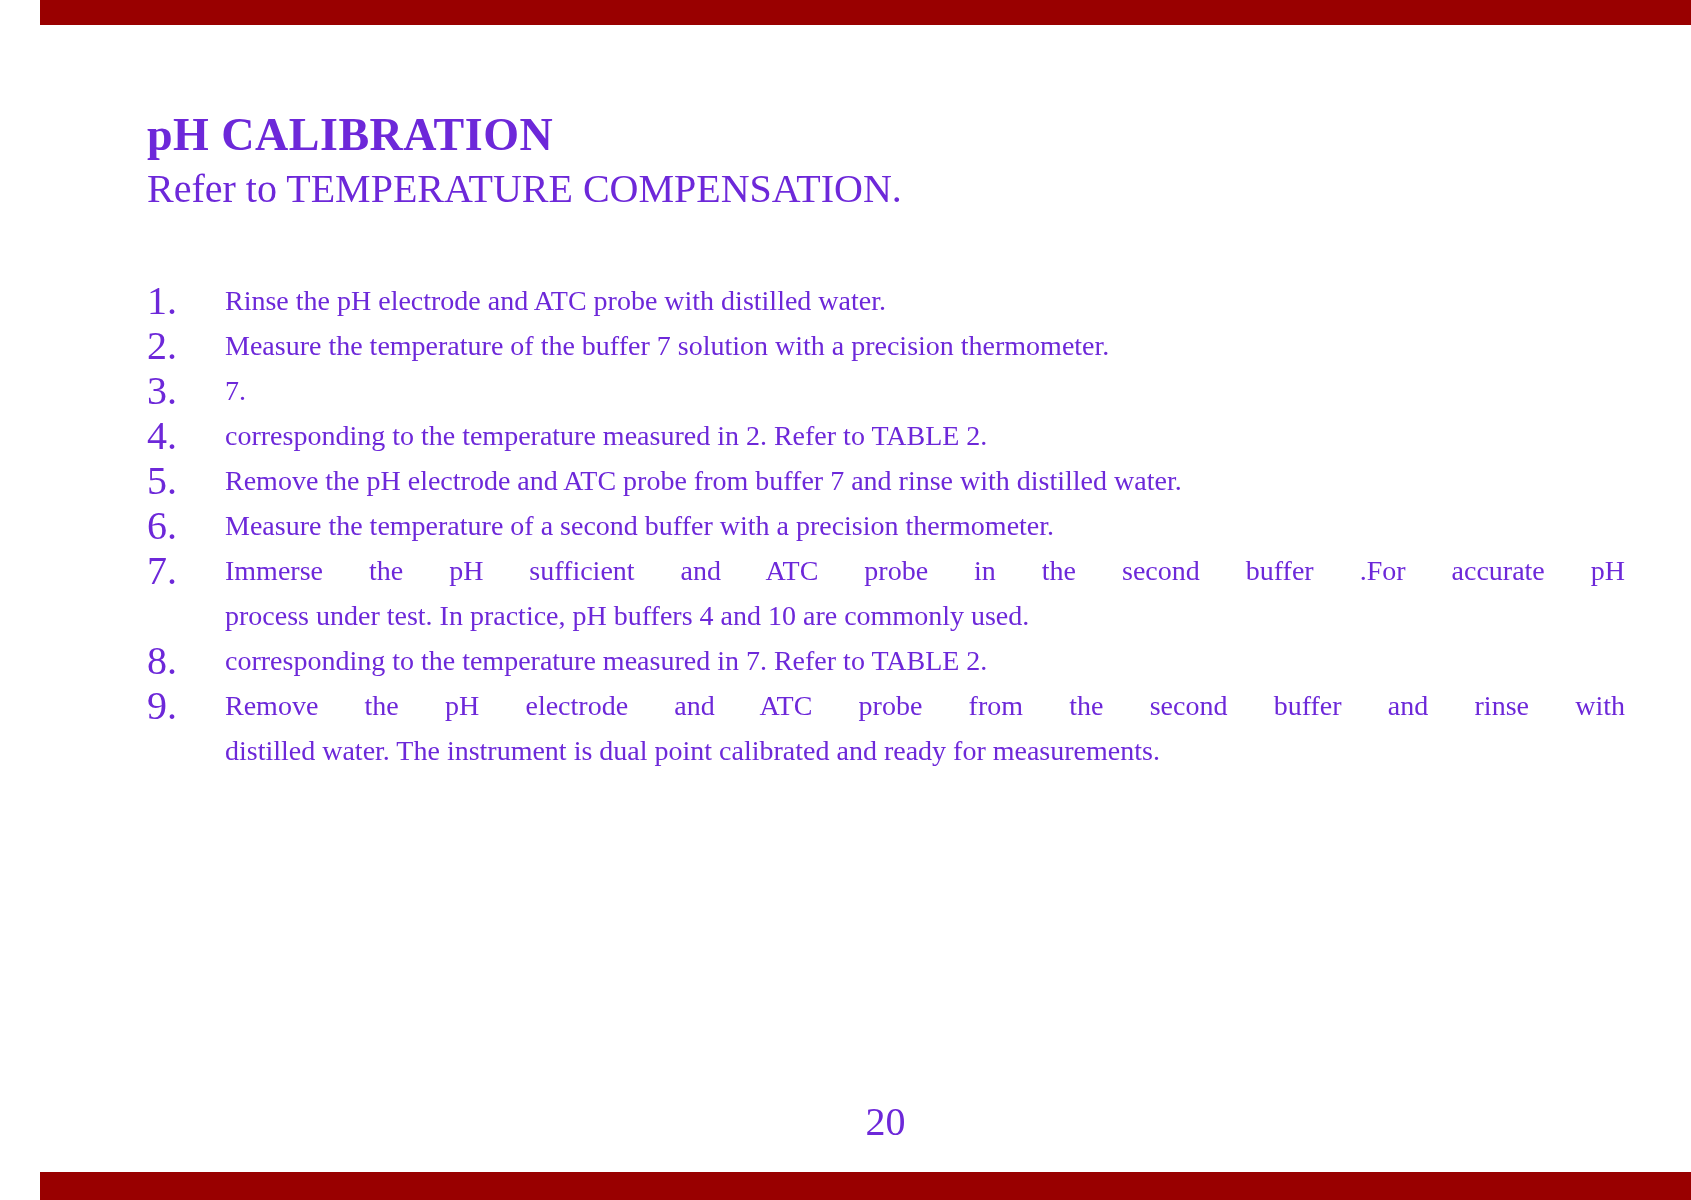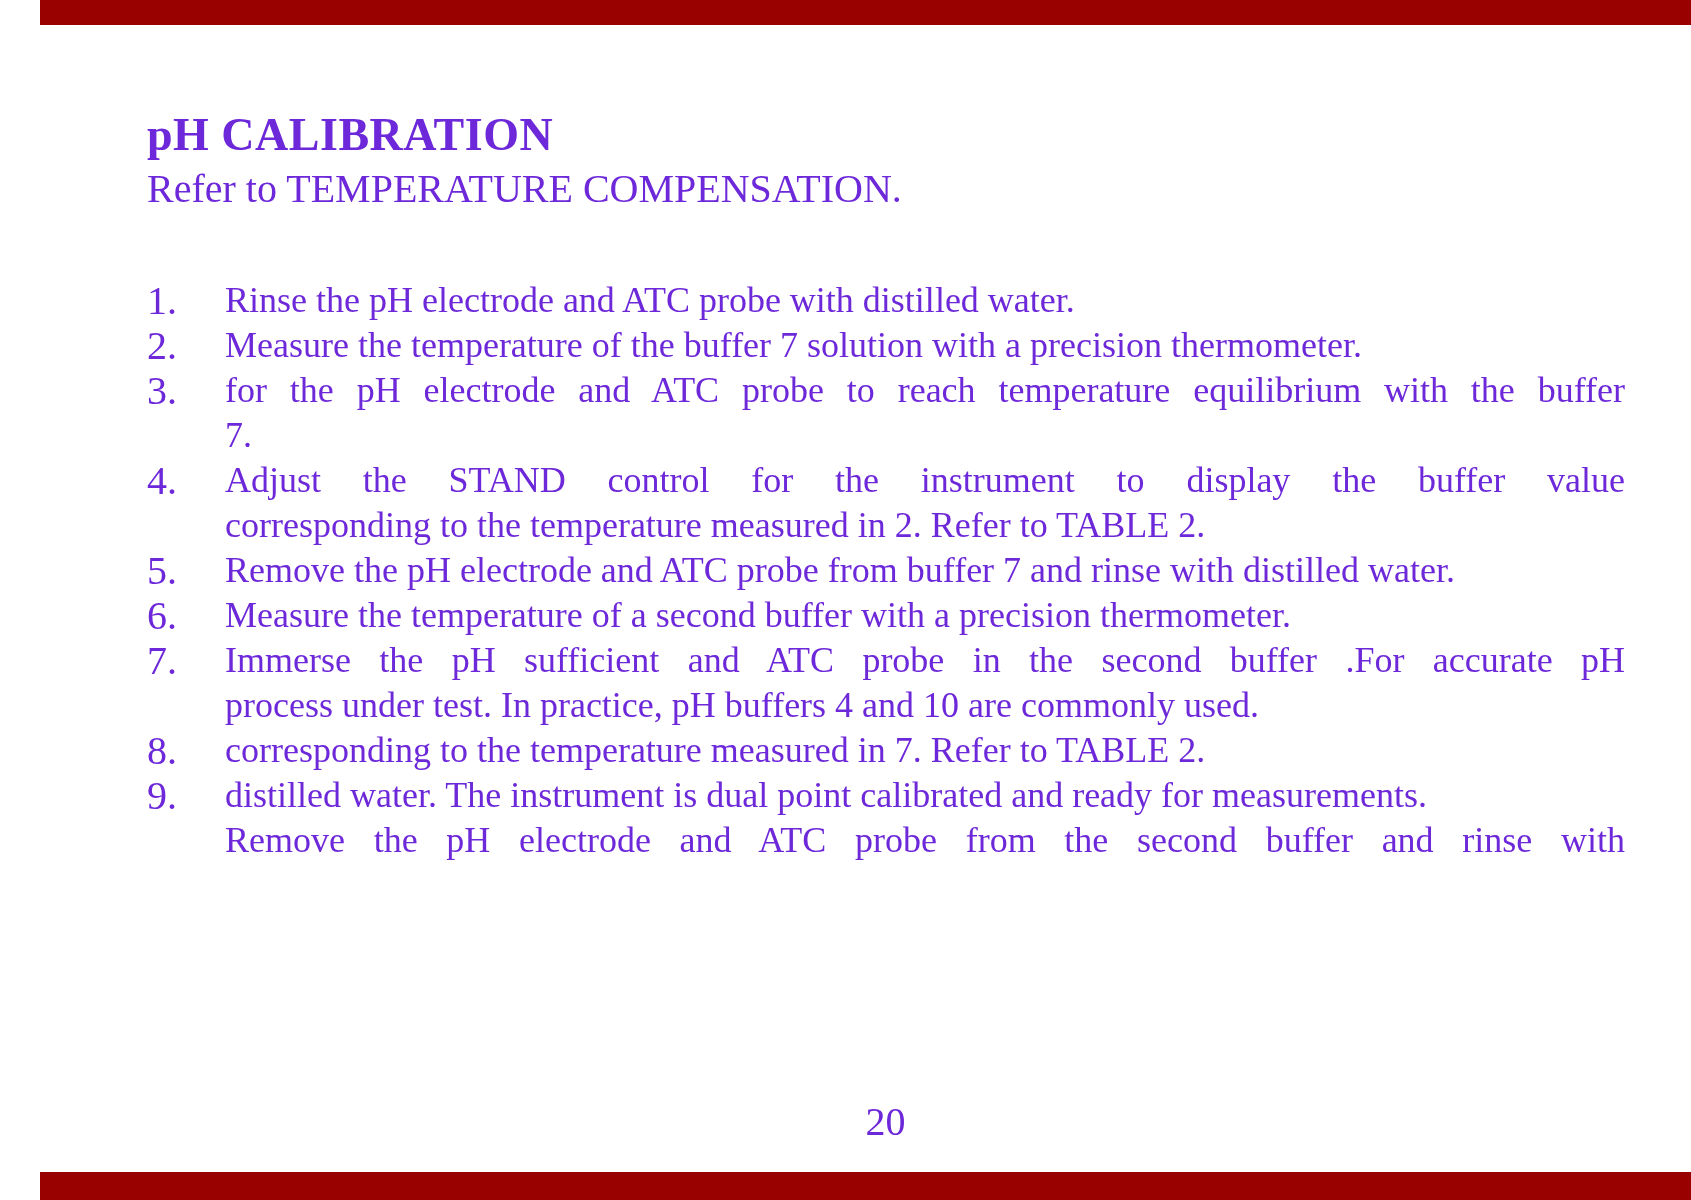--- a/index.html
+++ b/index.html
@@ -58,21 +58,21 @@
     position: relative;
   }
   .item-number {
     position: absolute;
     left: -78px;
     top: 0;
     font-size: 40px;
     line-height: 45px;
   }
   .item-line {
-    font-size: 36px;
+    font-size: 28px;
     line-height: 45px;
     text-align: justify;
     text-justify: inter-word;
   }
   .item-line.fill {
     text-align-last: justify;
   }
   .item-line.last {
     text-align: left;
     text-align-last: left;
@@ -105,27 +105,25 @@
   <div class="item-line last">Rinse the pH electrode and ATC probe with distilled water.</div>
       </div>
 
   <div class="list-item">
     <span class="item-number">2.</span>
   <div class="item-line last">Measure the temperature of the buffer 7 solution with a precision thermometer.</div>
       </div>
 
   <div class="list-item">
     <span class="item-number">3.</span>
-        <div class="item-line fill">for the pH electrode and ATC probe to reach temperature equilibrium with the buffer</div>
         <div class="item-line last">7.</div>
       </div>
 
   <div class="list-item">
     <span class="item-number">4.</span>
-  <div class="item-line fill">Adjust the STAND control for the instrument to display the buffer value</div>
         <div class="item-line last">corresponding to the temperature measured in 2. Refer to TABLE 2.</div>
       </div>
 
   <div class="list-item">
     <span class="item-number">5.</span>
   <div class="item-line last">Remove the pH electrode and ATC probe from buffer 7 and rinse with distilled water.</div>
       </div>
 
   <div class="list-item">
     <span class="item-number">6.</span>
@@ -138,21 +136,21 @@
         <div class="item-line last">process under test. In practice, pH buffers 4 and 10 are commonly used.</div>
       </div>
 
   <div class="list-item">
     <span class="item-number">8.</span>
         <div class="item-line last">corresponding to the temperature measured in 7. Refer to TABLE 2.</div>
       </div>
 
   <div class="list-item">
     <span class="item-number">9.</span>
-  <div class="item-line last">distilled water. The instrument is dual point calibrated and ready for measurements.</div>
-        <div class="item-line fill">Remove the pH electrode and ATC probe from the second buffer and rinse with</div>
+  <div class="item-line fill">Remove the pH electrode and ATC probe from the second buffer and rinse with</div>
+        <div class="item-line last">distilled water. The instrument is dual point calibrated and ready for measurements.</div>
       </div>
 </div>
 
   <div class="page-number">20</div>
 
   <div class="accent-bar bottom" style="background: rgb(153, 0, 0);"></div>
 </div>
 
 </body></html>

